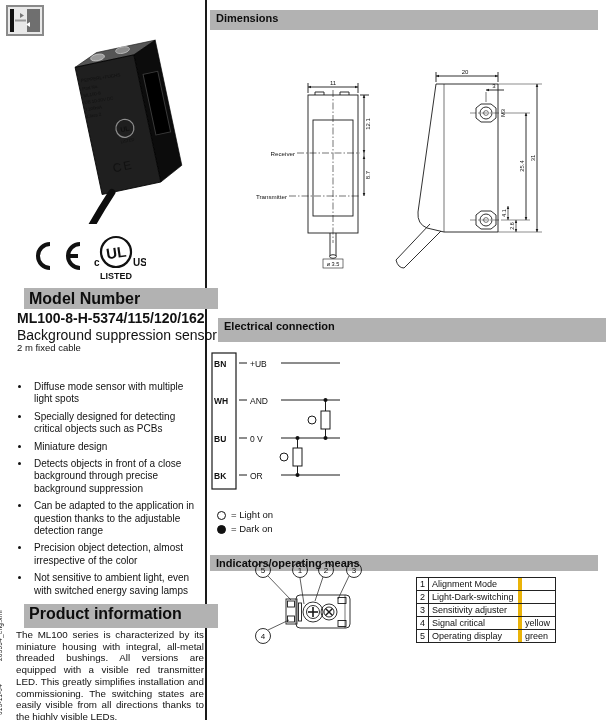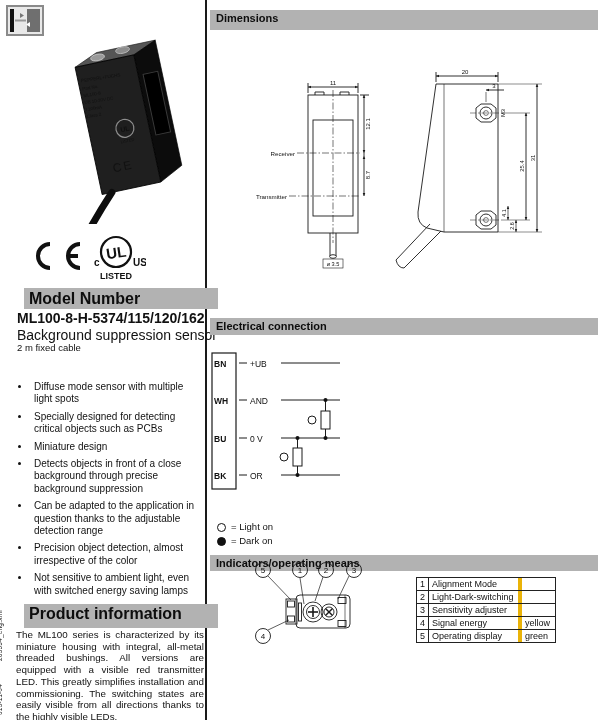--- a/index.html
+++ b/index.html
@@ -16,21 +16,21 @@
   .model-desc1{position:absolute;left:17px;top:327px;font-size:14px;}
   .model-desc2{position:absolute;left:17px;top:342px;font-size:9.5px;}
   ul.features{position:absolute;left:16px;top:381px;width:186px;margin:0;padding:0 0 0 15px;
               font-size:10px;line-height:12.4px;}
   ul.features li{margin:0 16px 5px 0;padding-left:3px;}
   .prodinfo{position:absolute;left:16px;top:629px;width:188px;font-size:9.8px;
             line-height:11.7px;text-align:justify;}
   .logo-box{position:absolute;left:6px;top:5px;width:38px;height:31px;border:2px solid #8a8a8a;
             background:#e9e9e9;padding:2px;box-sizing:border-box;}
   svg text{font-family:"Liberation Sans",sans-serif;fill:#111;}
-  .legend{position:absolute;left:217px;top:520px;font-size:9.5px;line-height:14px;}
+  .legend{position:absolute;left:217px;top:508px;font-size:9.5px;line-height:14px;}
   .legend-row{display:flex;align-items:center;height:14px;}
   .sym{display:inline-block;width:7px;height:7px;border:1.3px solid #111;border-radius:50%;
        margin-right:5px;}
   .sym.filled{background:#111;}
   .ind-table{position:absolute;left:416px;top:577px;width:138px;border:1px solid #222;
              border-bottom:none;font-size:9px;}
   .ind-row{display:grid;grid-template-columns:12px 93px 31px;border-bottom:1px solid #222;
            height:12px;line-height:12px;}
   .ind-row .c1{border-right:1px solid #222;text-align:center;}
   .ind-row .c2{border-right:4px solid #eab308;padding-left:3px;overflow:hidden;white-space:nowrap;}
@@ -185,21 +185,21 @@
       <text transform="rotate(-90 535 158)" x="535" y="158" text-anchor="middle" font-size="5.8" stroke="none" fill="#111">31</text>
       <line x1="508" y1="206" x2="508" y2="220" stroke-width="0.7"></line>
       <path d="M506.8,209 l1.2,-3 1.2,3 z M506.8,217 l1.2,3 1.2,-3 z" fill="#1a1a1a" stroke="none"></path>
       <text transform="rotate(-90 505.5 213)" x="505.5" y="213" text-anchor="middle" font-size="5.4" stroke="none" fill="#111">4.1</text>
       <line x1="516" y1="220" x2="516" y2="232" stroke-width="0.7"></line>
       <path d="M514.8,223 l1.2,-3 1.2,3 z M514.8,229 l1.2,3 1.2,-3 z" fill="#1a1a1a" stroke="none"></path>
       <text transform="rotate(-90 513.5 226)" x="513.5" y="226" text-anchor="middle" font-size="5.4" stroke="none" fill="#111">2.6</text>
     </g>
   </svg>
 
-  <div class="bar bar-right" style="top:318px;height:17px;line-height:17px;padding-left:6px;">Electrical connection</div>
+  <div class="bar bar-right" style="top:318px;height:24px;line-height:17px;padding-left:6px;margin-left:8px;">Electrical connection</div>
 
   <svg class="abs" style="left:210px;top:348px;" width="200" height="148" viewBox="210 348 200 148" stroke="#1a1a1a" fill="none" stroke-width="1">
     <rect x="212" y="353" width="24" height="136" stroke-width="1.2"></rect>
     <text x="214" y="366.5" font-size="8.5" font-weight="bold" stroke="none" fill="#111">BN</text>
     <text x="214" y="403.5" font-size="8.5" font-weight="bold" stroke="none" fill="#111">WH</text>
     <text x="214" y="441.5" font-size="8.5" font-weight="bold" stroke="none" fill="#111">BU</text>
     <text x="214" y="478.5" font-size="8.5" font-weight="bold" stroke="none" fill="#111">BK</text>
     <line x1="239" y1="363" x2="247" y2="363"></line>
       <line x1="239" y1="400" x2="247" y2="400"></line>
     <line x1="239" y1="438" x2="247" y2="438"></line>
@@ -294,21 +294,21 @@
       <span class="c2">Light-Dark-switching</span>
       <span class="c3"></span>
     </div>
     <div class="ind-row">
       <span class="c1">3</span>
       <span class="c2">Sensitivity adjuster</span>
       <span class="c3"></span>
     </div>
     <div class="ind-row">
       <span class="c1">4</span>
-      <span class="c2">Signal energy</span>
+      <span class="c2">Signal critical</span>
       <span class="c3">yellow</span>
     </div>
     <div class="ind-row">
       <span class="c1">5</span>
       <span class="c2">Operating display</span>
       <span class="c3">green</span>
     </div>
   </div>
 
 </div>

